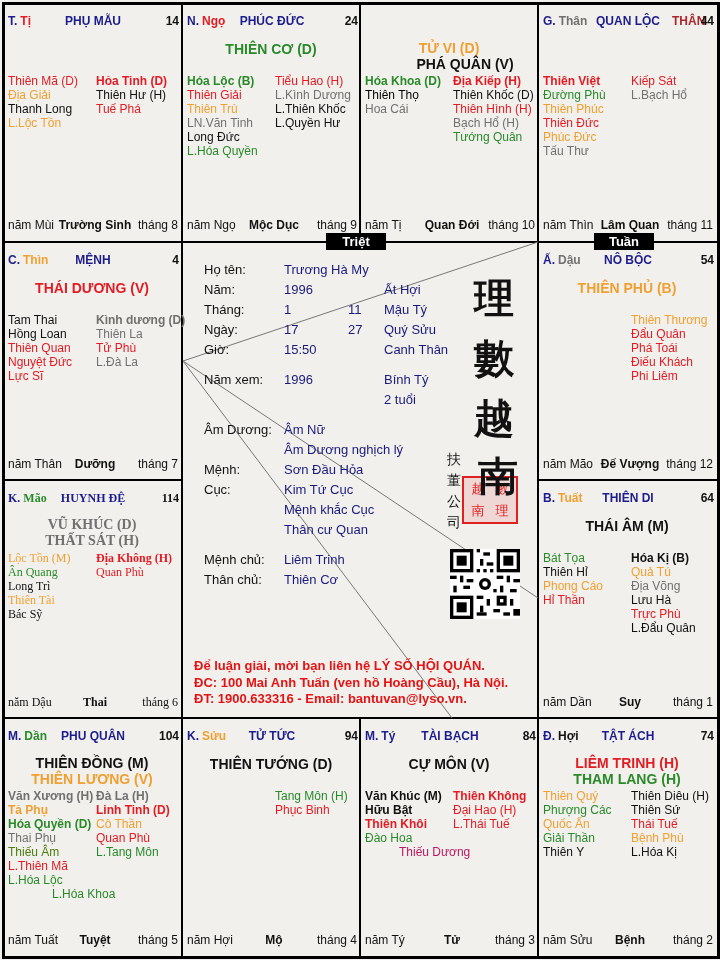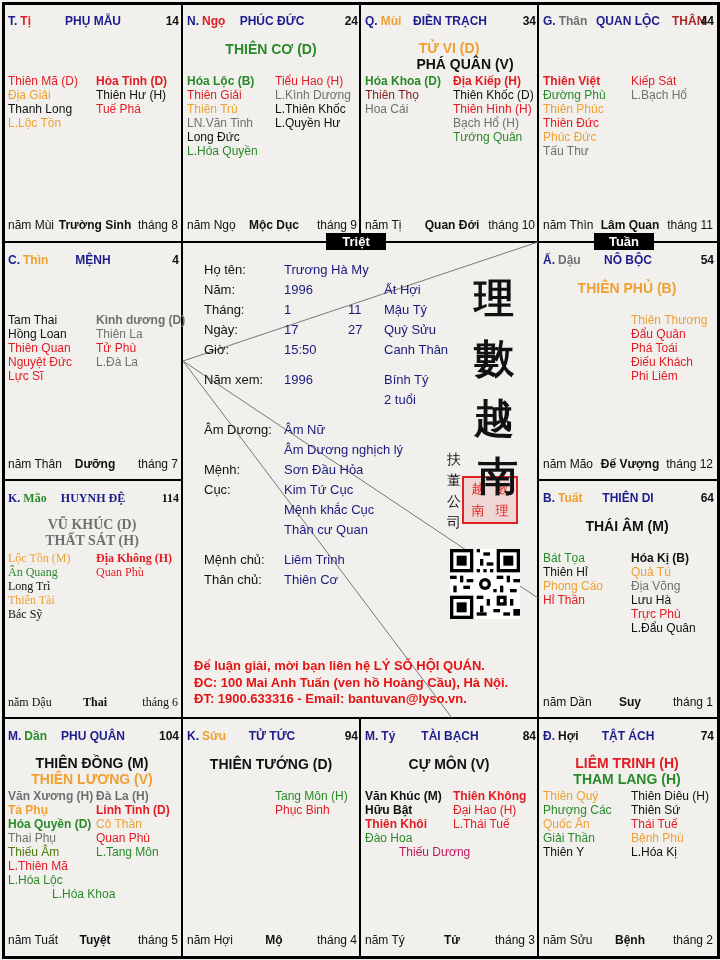--- a/index.html
+++ b/index.html
@@ -97,32 +97,27 @@
           <div class="star" style="color: rgb(17, 17, 17);">L.Thiên Khốc</div>
           <div class="star" style="color: rgb(17, 17, 17);">L.Quyền Hư</div>
         </div>
         <div class="ftr">
           <span class="y">năm Ngọ</span>
           <span class="s">Mộc Dục</span>
           <span class="m">tháng 9</span>
         </div>
       </div>
       <div class="cell" style="left: 360px; top: 3px;">
-        <div class="hdr">
-          <span class="stem"><span style="color: rgb(28, 28, 142);">Q.</span><span style="color: rgb(240, 160, 48); margin-left: 3px;">Mùi</span></span>
-          <span class="pname">ĐIỀN TRẠCH</span>
-          <span class="age">34</span>
-        </div>
         <div class="main">
           <div style="color: rgb(240, 160, 48);">TỬ VI (D)</div>
           <div style="color: rgb(17, 17, 17); padding-left: 32px;">PHÁ QUÂN (V)</div>
         </div>
         <div class="col l">
           <div class="star b" style="color: rgb(42, 138, 42);">Hóa Khoa (D)</div>
-          <div class="star" style="color: #7f1d1d;">Thiên Thọ</div>
+          <div class="star" style="color: #000000;">Thiên Thọ</div>
           <div class="star" style="color: rgb(112, 112, 112);">Hoa Cái</div>
         </div>
         <div class="col r">
           <div class="star b" style="color: rgb(227, 27, 35);">Địa Kiếp (H)</div>
           <div class="star" style="color: rgb(17, 17, 17);">Thiên Khốc (D)</div>
           <div class="star" style="color: rgb(227, 27, 35);">Thiên Hình (H)</div>
           <div class="star" style="color: rgb(112, 112, 112);">Bạch Hổ (H)</div>
           <div class="star" style="color: rgb(42, 138, 42);">Tướng Quân</div>
         </div>
         <div class="ftr">
@@ -155,20 +150,23 @@
           <span class="y">năm Thìn</span>
           <span class="s">Lâm Quan</span>
           <span class="m">tháng 11</span>
         </div>
       </div>
       <div class="cell" style="left: 3px; top: 242px;">
         <div class="hdr">
           <span class="stem"><span style="color: rgb(28, 28, 142);">C.</span><span style="color: rgb(240, 160, 48); margin-left: 3px;">Thìn</span></span>
           <span class="pname">MỆNH</span>
           <span class="age">4</span>
+        </div>
+        <div class="main" style="top: 38px;">
+          <div style="color: rgb(227, 27, 35);">THÁI DƯƠNG (V)</div>
         </div>
         <div class="col l">
           <div class="star" style="color: rgb(17, 17, 17);">Tam Thai</div>
           <div class="star" style="color: rgb(17, 17, 17);">Hồng Loan</div>
           <div class="star" style="color: rgb(227, 27, 35);">Thiên Quan</div>
           <div class="star" style="color: rgb(227, 27, 35);">Nguyệt Đức</div>
           <div class="star" style="color: rgb(227, 27, 35);">Lực Sĩ</div>
         </div>
         <div class="col r">
           <div class="star b" style="color: rgb(112, 112, 112);">Kình dương (D)</div>

